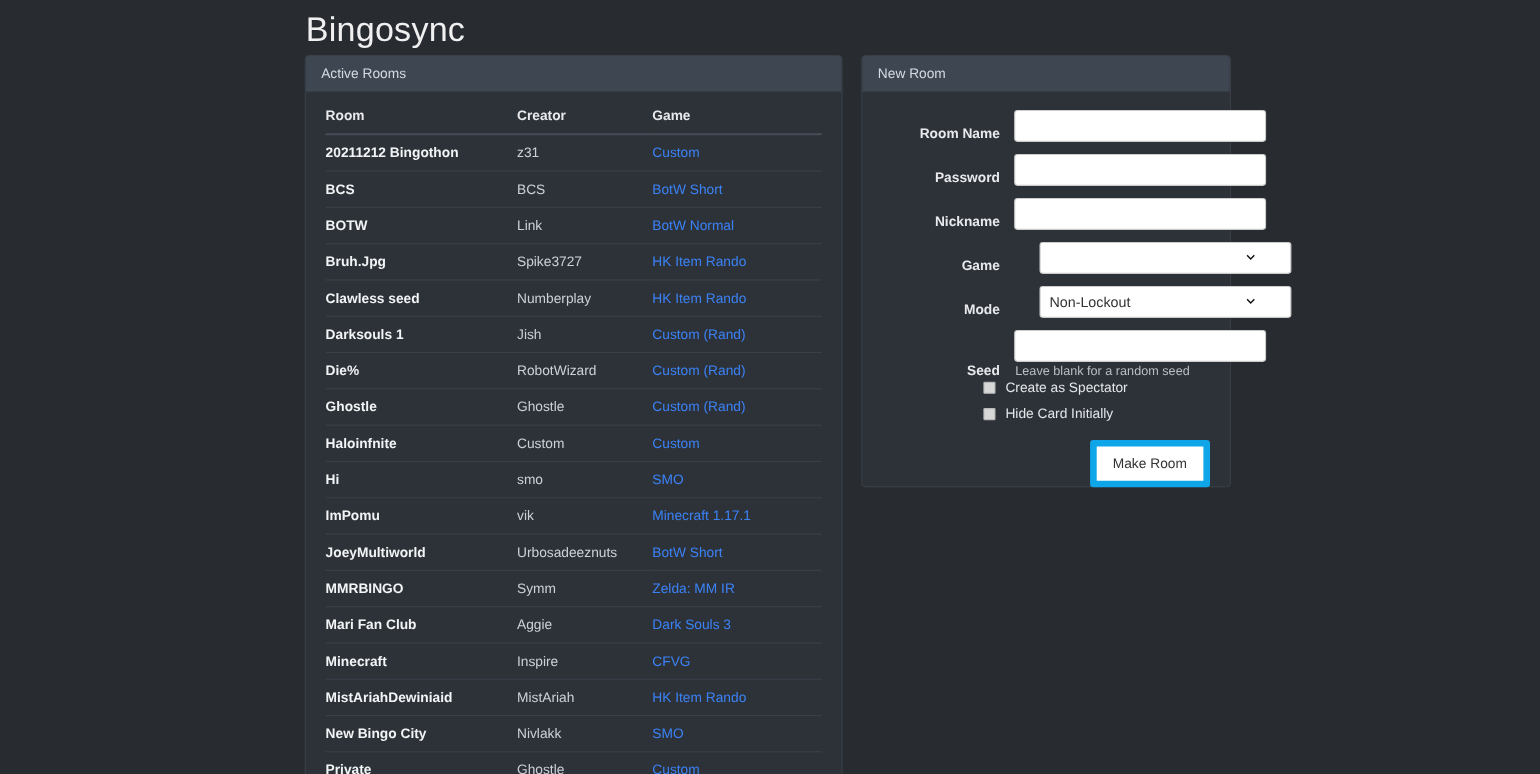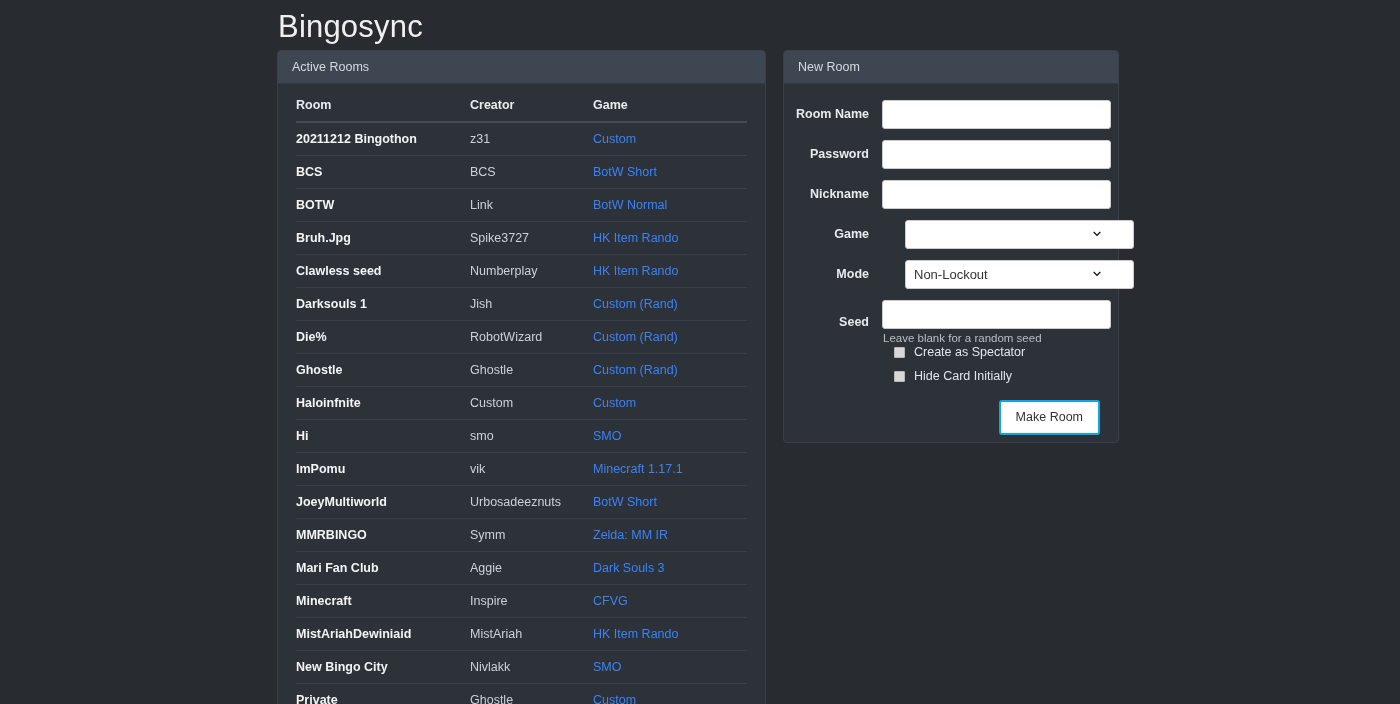--- a/index.html
+++ b/index.html
@@ -85,22 +85,23 @@
   table.rooms td.creator-cell { color: #ccd1d7; font-weight: normal; }
   table.rooms td.game-cell { color: #3b82f6; font-weight: normal; }
   .col-room   { width: 174px; }
   .col-creator{ width: 123px; }
   .col-game   { width: auto; }
 
   
   .form-body { padding: 16px 12px 14px 12px; }
   .form-row {
     display: flex;
-    align-items: center;
+    align-items: flex-end;
     margin-bottom: 11px;
+    margin-left: 40px;
   }
   .form-label {
     width: 86px;
     flex: 0 0 86px;
     text-align: right;
     padding-right: 13px;
     font-size: 12.5px;
     font-weight: bold;
     color: #e8eaed;
     line-height: 15px;
@@ -162,21 +163,21 @@
     line-height: 15px;
   }
   .button-row {
     display: flex;
     justify-content: flex-end;
     margin-top: 16px;
     padding-right: 6px;
   }
   .make-room-btn {
     background: #ffffff;
-    border: 2px solid #0ea5e9;
+    border: 6px solid #0ea5e9;
     border-radius: 3px;
     padding: 8px 15px;
     font-family: "Liberation Sans", sans-serif;
     font-size: 12.5px;
     color: #333333;
     cursor: pointer;
     line-height: 15px;
   }
 </style>
 </head>

